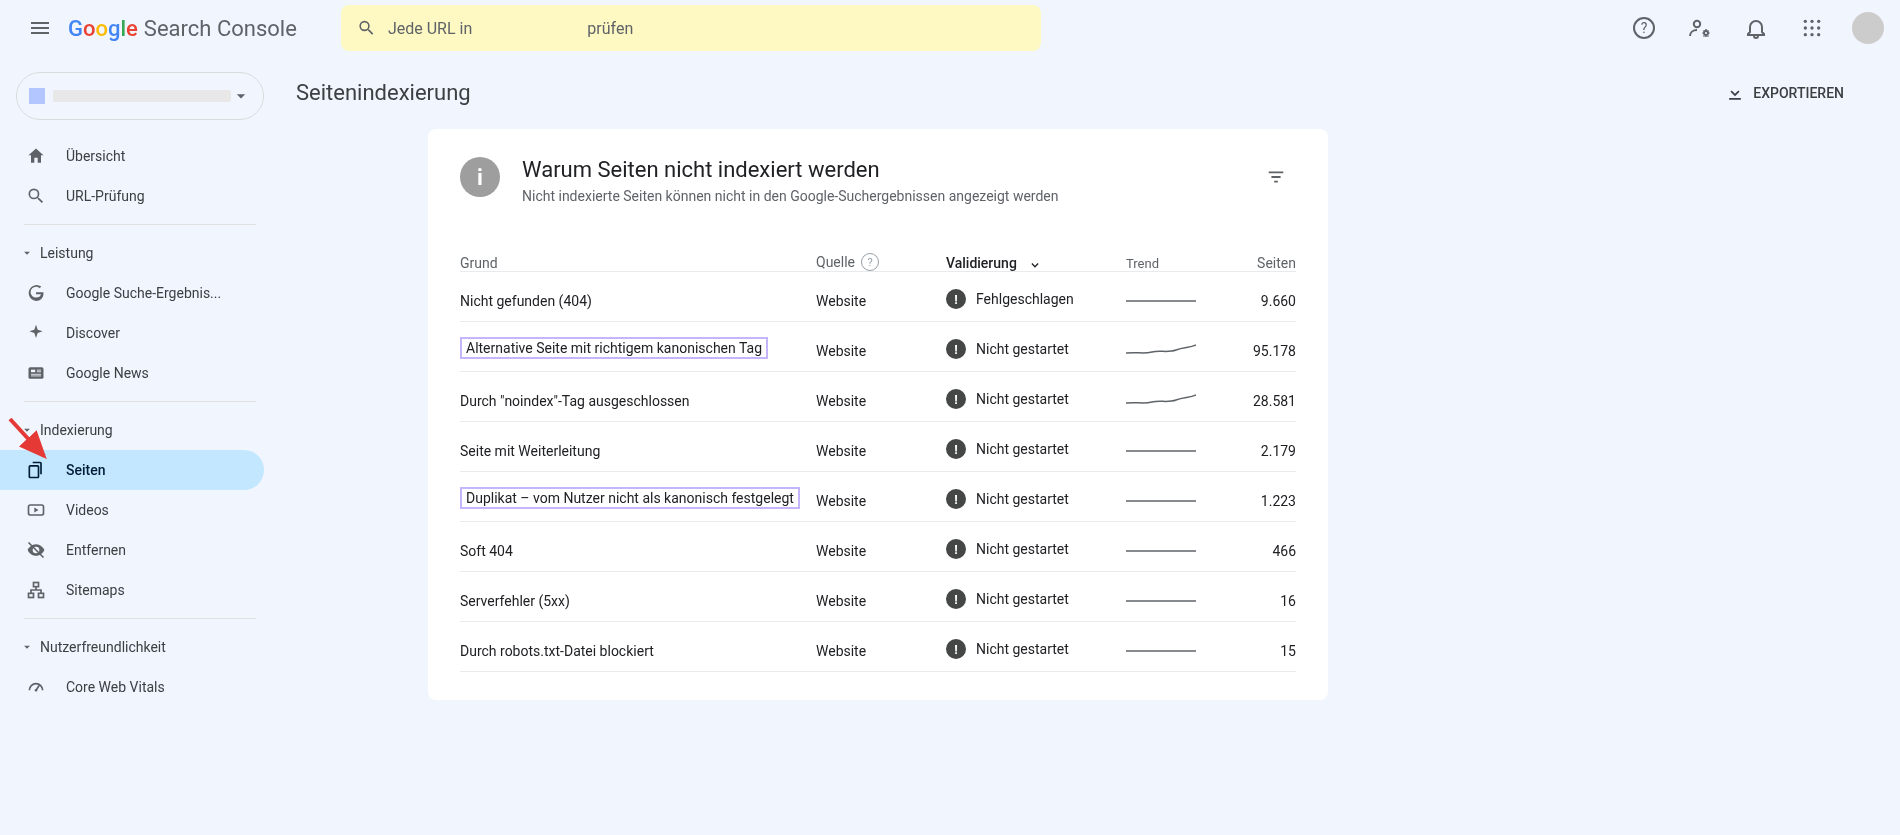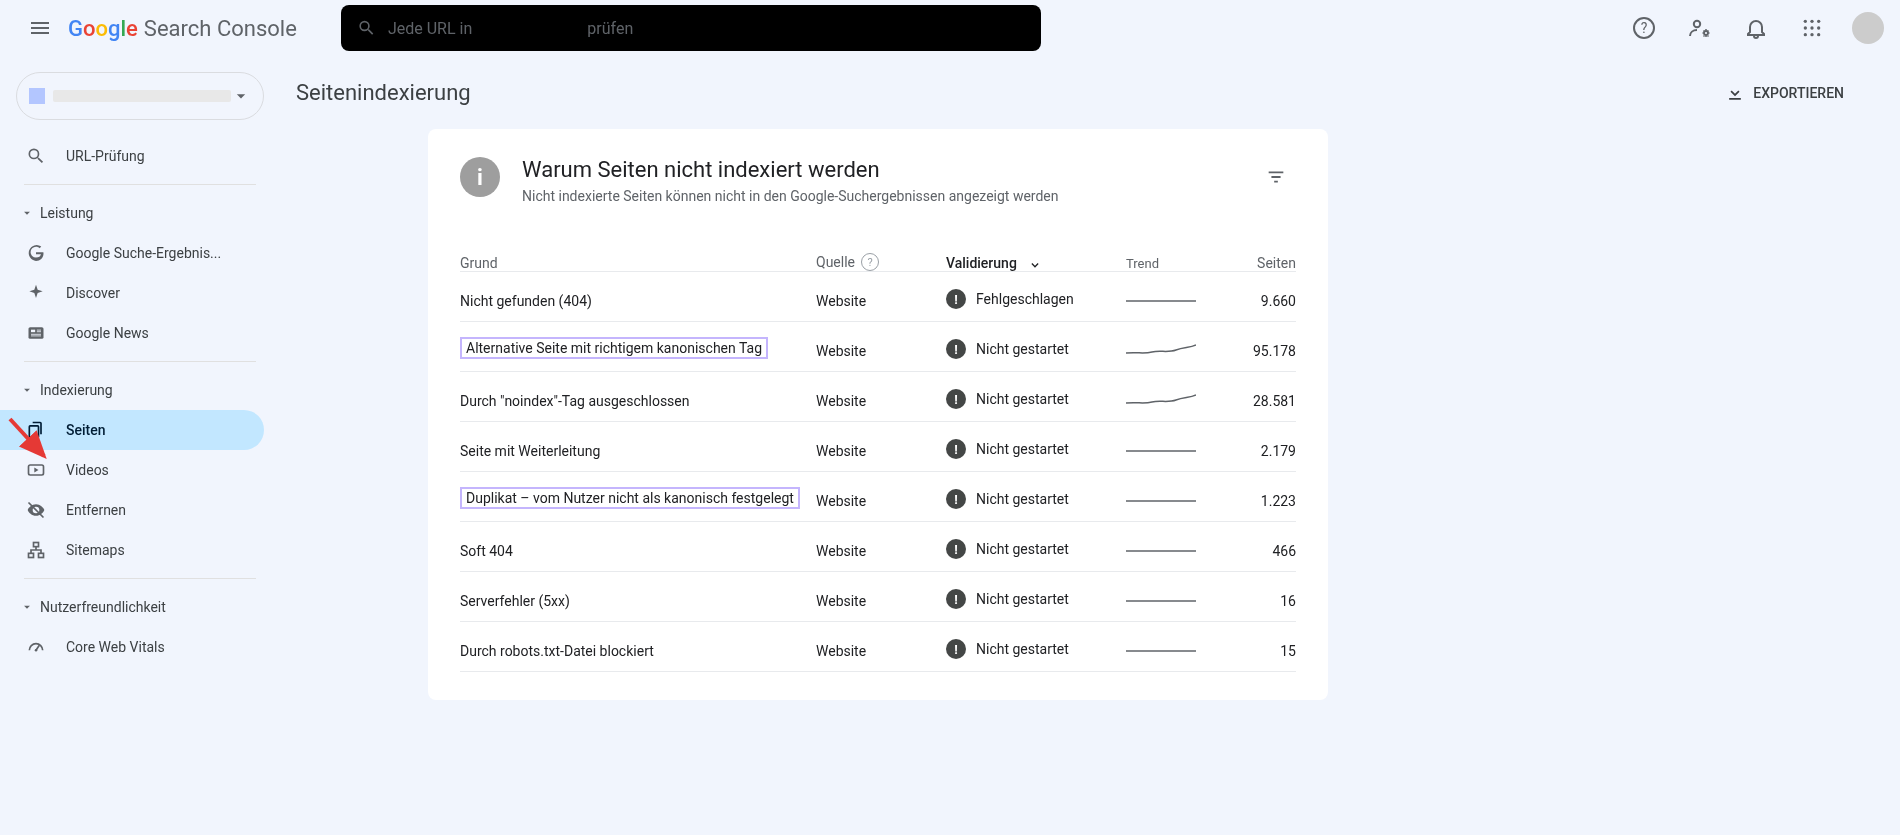--- a/index.html
+++ b/index.html
@@ -6,21 +6,21 @@
 body { background: #f1f5fd; color: #202124; width: 1900px; height: 835px; overflow: hidden; }
 
 
 .topbar { height: 56px; display: flex; align-items: center; padding: 0 16px; background: #f1f5fd; }
 .menu-icon { width: 48px; height: 48px; display: flex; align-items: center; justify-content: center; cursor: pointer; border-radius: 50%; }
 .logo-area { display: flex; align-items: center; margin-left: 4px; }
 .logo-text { font-size: 22px; color: #5f6368; margin-left: 6px; font-weight: 400; }
 .g-logo { font-size: 22px; font-weight: 500; }
 .g-b { color: #4285f4; } .g-r { color: #ea4335; } .g-y { color: #fbbc05; } .g-g { color: #34a853; }
 
-.searchbar { flex: 0 0 700px; height: 46px; background: #000000; border-radius: 8px; margin-left: 44px; display: flex; align-items: center; padding: 0 16px; }
+.searchbar { flex: 0 0 700px; height: 46px; background: #fef9c3; border-radius: 8px; margin-left: 44px; display: flex; align-items: center; padding: 0 16px; }
 .searchbar input { border: none; background: transparent; outline: none; font-size: 16px; color: #5f6368; width: 100%; margin-left: 12px; }
 
 .top-actions { margin-left: auto; display: flex; align-items: center; gap: 8px; }
 .top-action-btn { width: 48px; height: 48px; display: flex; align-items: center; justify-content: center; cursor: pointer; border-radius: 50%; color: #5f6368; }
 .avatar { width: 32px; height: 32px; background: #ccc; border-radius: 50%; margin-left: 8px; }
 
 
 .layout { display: flex; height: calc(100% - 56px); }
 .sidebar { width: 280px; padding-top: 16px; flex-shrink: 0; position: relative; }
 .property-selector { margin: 0 16px 16px; height: 48px; border-radius: 24px; background: transparent; border: 1px solid #dadce0; display: flex; align-items: center; padding: 0 12px; }
@@ -131,20 +131,28 @@
 
   <div class="sidebar">
     <div class="property-selector">
       <div class="property-thumb"></div>
       <div class="property-text"></div>
       <svg width="20" height="20" viewBox="0 0 24 24">
           <path fill="#5f6368" d="M7 10l5 5 5-5z"></path>
         </svg>
     </div>
 
+    <div class="nav-item">
+      <span class="nav-icon">
+          <svg width="20" height="20" viewBox="0 0 24 24">
+            <path fill="currentColor" d="M12 3l9 8h-3v9h-4v-6H10v6H6v-9H3l9-8z"></path>
+          </svg>
+        </span>
+      <span>Übersicht</span>
+    </div>
     <div class="nav-item">
       <span class="nav-icon">
           <svg width="20" height="20" viewBox="0 0 24 24">
             <path fill="currentColor" d="M15.5 14h-.79l-.28-.27A6.47 6.47 0 0016 9.5 6.5 6.5 0 109.5 16a6.47 6.47 0 004.23-1.57l.27.28v.79l5 5L20.49 19l-5-5zm-6 0A4.5 4.5 0 1114 9.5 4.5 4.5 0 019.5 14z"></path>
           </svg>
         </span>
       <span>URL-Prüfung</span>
     </div>
 
     <div class="nav-divider"></div>

